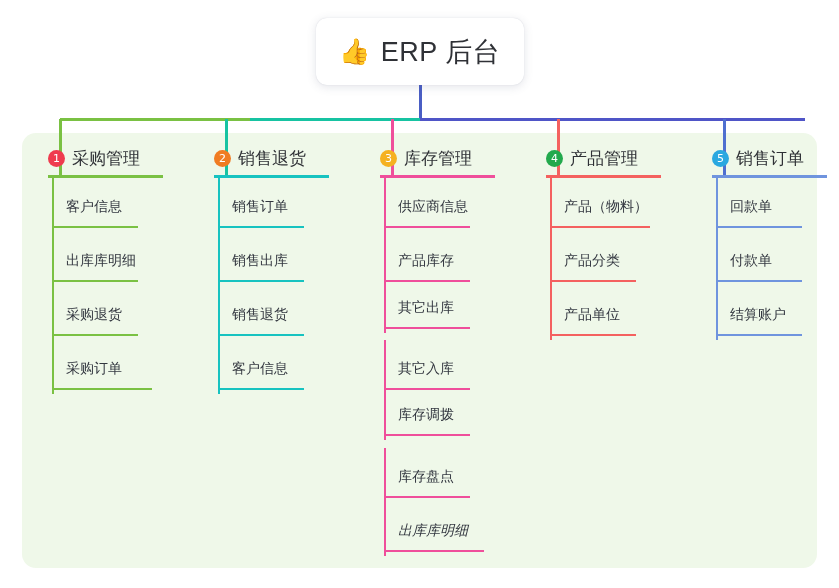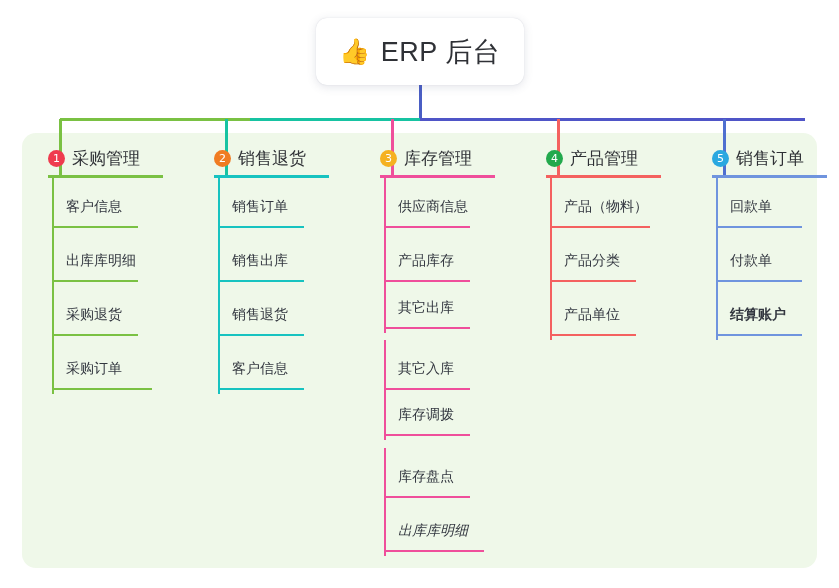--- a/index.html
+++ b/index.html
@@ -308,21 +308,21 @@
           <div class="item" style="top: 0px;">
             <div class="item-spine" style="background: rgb(111, 148, 222);"></div>
             <div class="item-label">回款单</div>
             <div class="item-underline" style="background: rgb(111, 148, 222);"></div>
           </div>
           <div class="item" style="top: 54px;">
             <div class="item-spine" style="background: rgb(111, 148, 222);"></div>
             <div class="item-label">付款单</div>
             <div class="item-underline" style="background: rgb(111, 148, 222);"></div>
           </div>
-          <div class="item" style="top: 108px; font-weight: bold;">
+          <div class="item" style="top: 108px;">
             <div class="item-spine" style="background: rgb(111, 148, 222);"></div>
             <div class="item-label">结算账户</div>
             <div class="item-underline" style="background: rgb(111, 148, 222);"></div>
           </div>
         </div>
       </div>
     </div>
 
 </div>
 

